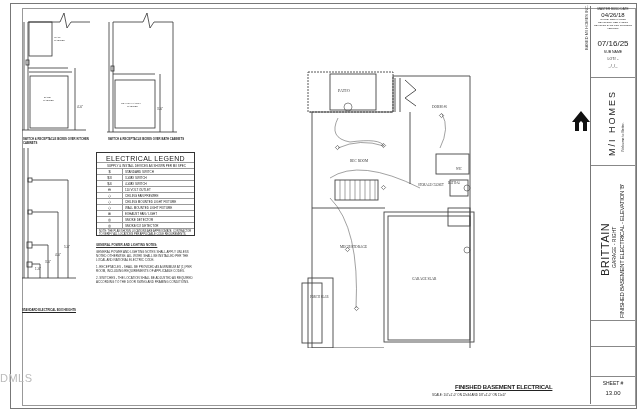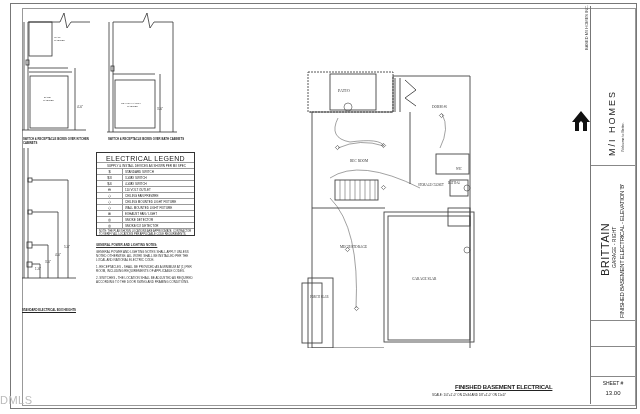--- a/index.html
+++ b/index.html
@@ -11,21 +11,21 @@
   .tiny{font-size:4px;line-height:5px;}
   .vert{position:absolute;transform-origin:left top;transform:rotate(-90deg);white-space:nowrap;}
   .cap{font-size:4px;font-weight:bold;letter-spacing:0;}
   .legend{position:absolute;left:96px;top:152px;width:99px;height:84px;border:1px solid #333;box-sizing:border-box;}
   .legend .ttl{font-size:7px;text-align:center;margin-top:2px;letter-spacing:.3px;}
   .legend .row{height:5px;border-top:1px solid #999;display:flex;align-items:center;}
   .legend .sym{width:25px;text-align:center;font-size:4px;border-right:1px solid #999;height:5px;line-height:5px;}
   .legend .lbl{font-size:3px;padding-left:2px;white-space:nowrap;}
   .notes{position:absolute;left:96px;top:243px;width:100px;font-size:3px;line-height:4px;color:#333;}
   .plan-label{position:absolute;font-family:"Liberation Serif",serif;font-size:4px;color:#333;letter-spacing:.2px;}
-  .wm{position:absolute;left:0;top:394px;font-size:11px;color:#bbb;letter-spacing:.5px;}
+  .wm{position:absolute;left:0;top:372px;font-size:11px;color:#bbb;letter-spacing:.5px;}
 </style>
 </head>
 <body>
 
 <div class="sheet"></div>
 <div class="abs" style="left:22px;top:8px;width:614px;height:398px;border:1px solid #999;box-sizing:border-box;"></div>
 
 <svg class="abs" style="left:20px;top:10px" width="80" height="135">
   <g stroke="#333" fill="none" stroke-width="0.8">
     <line x1="4" y1="12" x2="4" y2="120"></line>
@@ -216,20 +216,29 @@
   <text x="10" y="230" font-size="3" fill="#333" font-family="Liberation Serif, serif">PORCH SLAB</text>
   <text x="112" y="212" font-size="3.5" fill="#333" font-family="Liberation Serif, serif">GARAGE SLAB</text>
 </svg>
 
 <div class="abs" style="left:455px;top:384px;font-size:6px;font-weight:bold;text-decoration:underline;white-space:nowrap;letter-spacing:-.2px;">FINISHED BASEMENT ELECTRICAL</div>
 <div class="abs" style="left:432px;top:393px;font-size:3px;white-space:nowrap;">SCALE: 1/4"=1'-0" ON 22x34 AND 1/8"=1'-0" ON 11x17</div>
 
 <div class="vert tiny" style="left:584px;top:50px;color:#444;">BASED M/I HOMES INC.</div>
 
 <div class="tb">
+  <div class="cell" style="top:0;height:72px;">
+    <div class="tiny" style="font-size:3px;margin-top:1px;">MASTER BUILD DATE</div>
+    <div style="font-size:6px;">04/26/18</div>
+    <div class="tiny" style="font-size:2.5px;line-height:3px;padding:0 2px;height:21px;overflow:hidden;">IN USE: SEE MASTER REVISIONS. SEE LATEST REVISION DATE FOR CURRENT VERSION.</div>
+    <div style="font-size:8px;">07/16/25</div>
+    <div class="tiny" style="font-size:3.5px;margin-top:2px;">SUB NAME</div>
+    <div class="tiny" style="font-size:3.5px;margin-top:2px;">LOT# -</div>
+    <div class="tiny" style="font-size:4px;margin-top:1px;">_/_/_</div>
+  </div>
   <div class="cell" style="top:72px;height:88px;">
     <svg class="abs" style="left:-20px;top:32px" width="20" height="22">
       <path d="M10 1 L1 12 L4 12 L4 21 L8 21 L8 13 L10 11 L12 13 L12 21 L16 21 L16 12 L19 12 Z" fill="#111"></path>
     </svg>
     <div class="vert" style="left:16px;top:78px;font-size:9px;letter-spacing:2px;">M/I HOMES</div>
     <div class="vert" style="left:30px;top:74px;font-size:3.5px;">Welcome to Better.</div>
   </div>
   <div class="cell" style="top:160px;height:155px;">
     <div class="vert" style="left:8px;top:110px;font-size:11px;letter-spacing:.5px;">BRITTAIN</div>
     <div class="vert" style="left:20px;top:102px;font-size:5px;">GARAGE - RIGHT</div>

